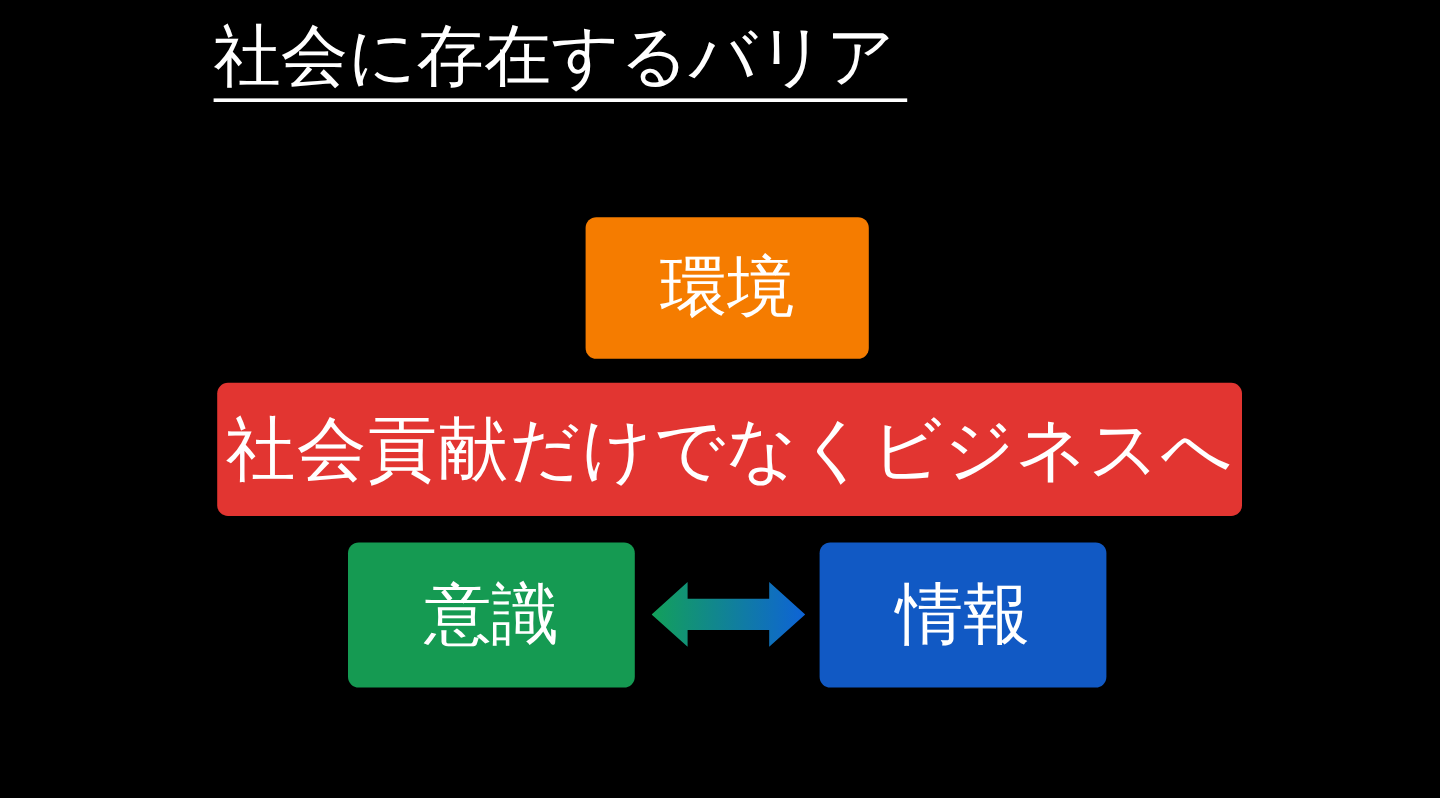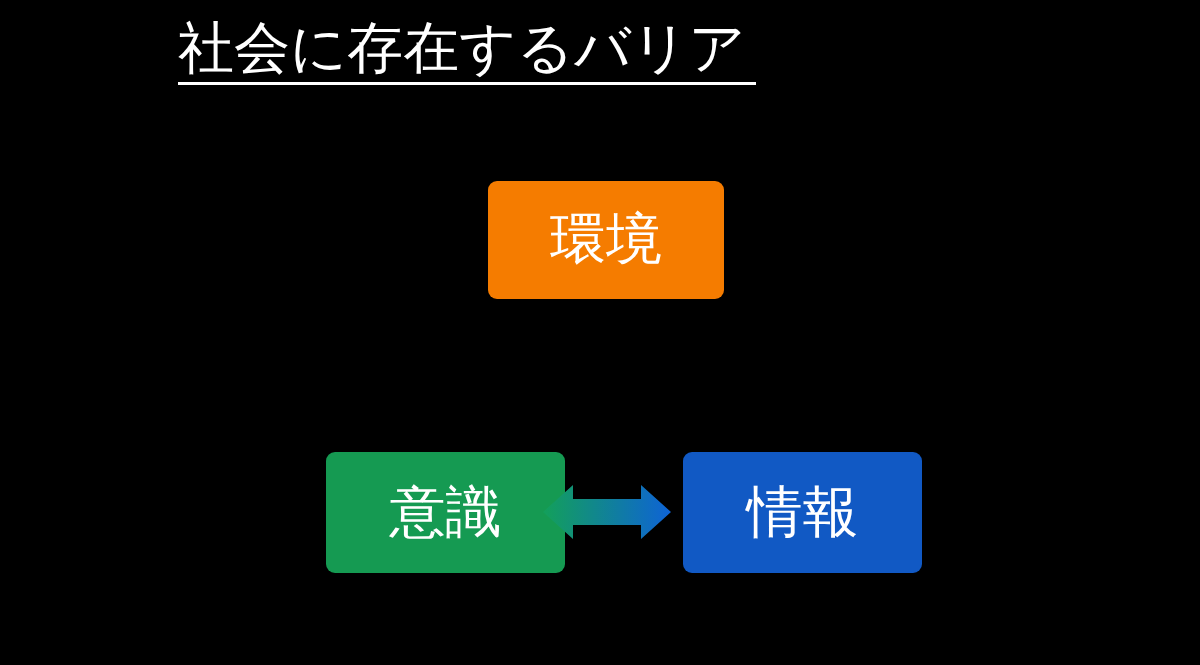--- a/index.html
+++ b/index.html
@@ -109,22 +109,25 @@
 
 <div id="slide" style="background: rgb(0, 0, 0);">
 
   <div id="slide-title" style="color: rgb(255, 255, 255); text-align: right;">社会に存在するバリア</div>
   <div id="title-underline"></div>
 
   <div class="node-box" id="box-environment" style="background: rgb(245, 124, 0); color: rgb(255, 255, 255);">
     <span>環境</span>
   </div>
 
+  <div class="node-box" id="box-business" style="background: rgb(226, 53, 49); color: rgb(255, 255, 255);">
+    <span>社会貢献だけでなくビジネスへ</span>
+  </div>
 
-  <div class="node-box" id="box-awareness" style="background: rgb(21, 154, 82); color: rgb(255, 255, 255); margin-left: 36px;">
+  <div class="node-box" id="box-awareness" style="background: rgb(21, 154, 82); color: rgb(255, 255, 255);">
     <span>意識</span>
   </div>
 
   <div class="node-box" id="box-information" style="background: rgb(17, 89, 196); color: rgb(255, 255, 255);">
     <span>情報</span>
   </div>
 
   <div id="arrow-awareness-information">
     <svg viewBox="0 0 128 62" preserveAspectRatio="none">
       <defs>

